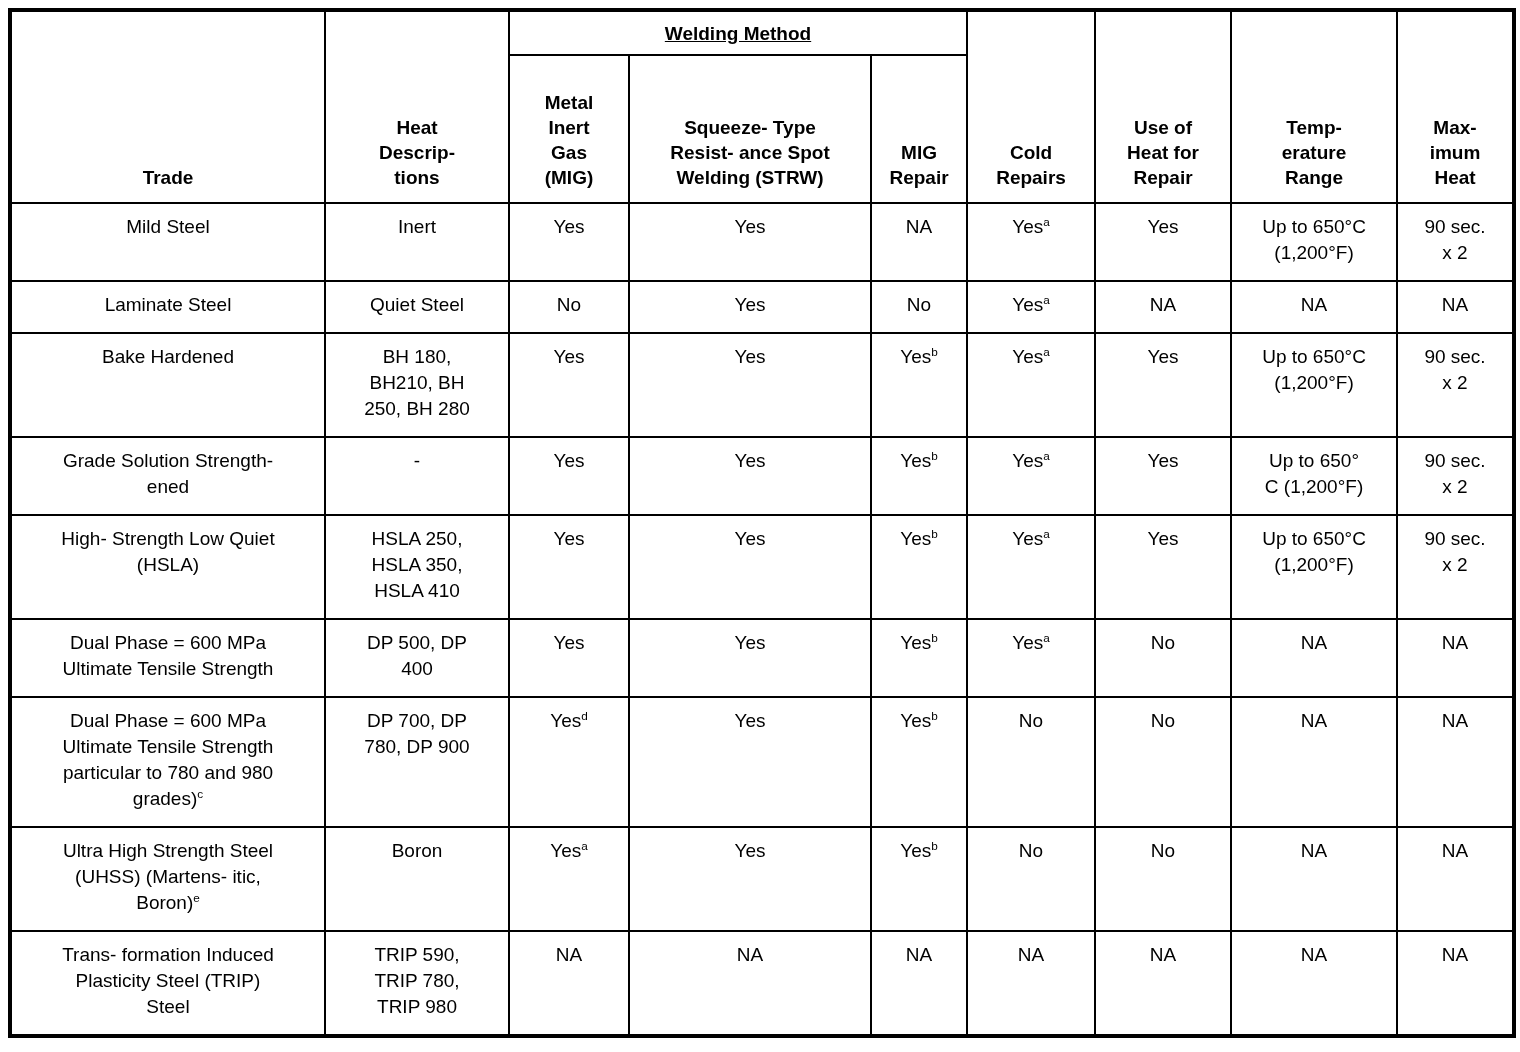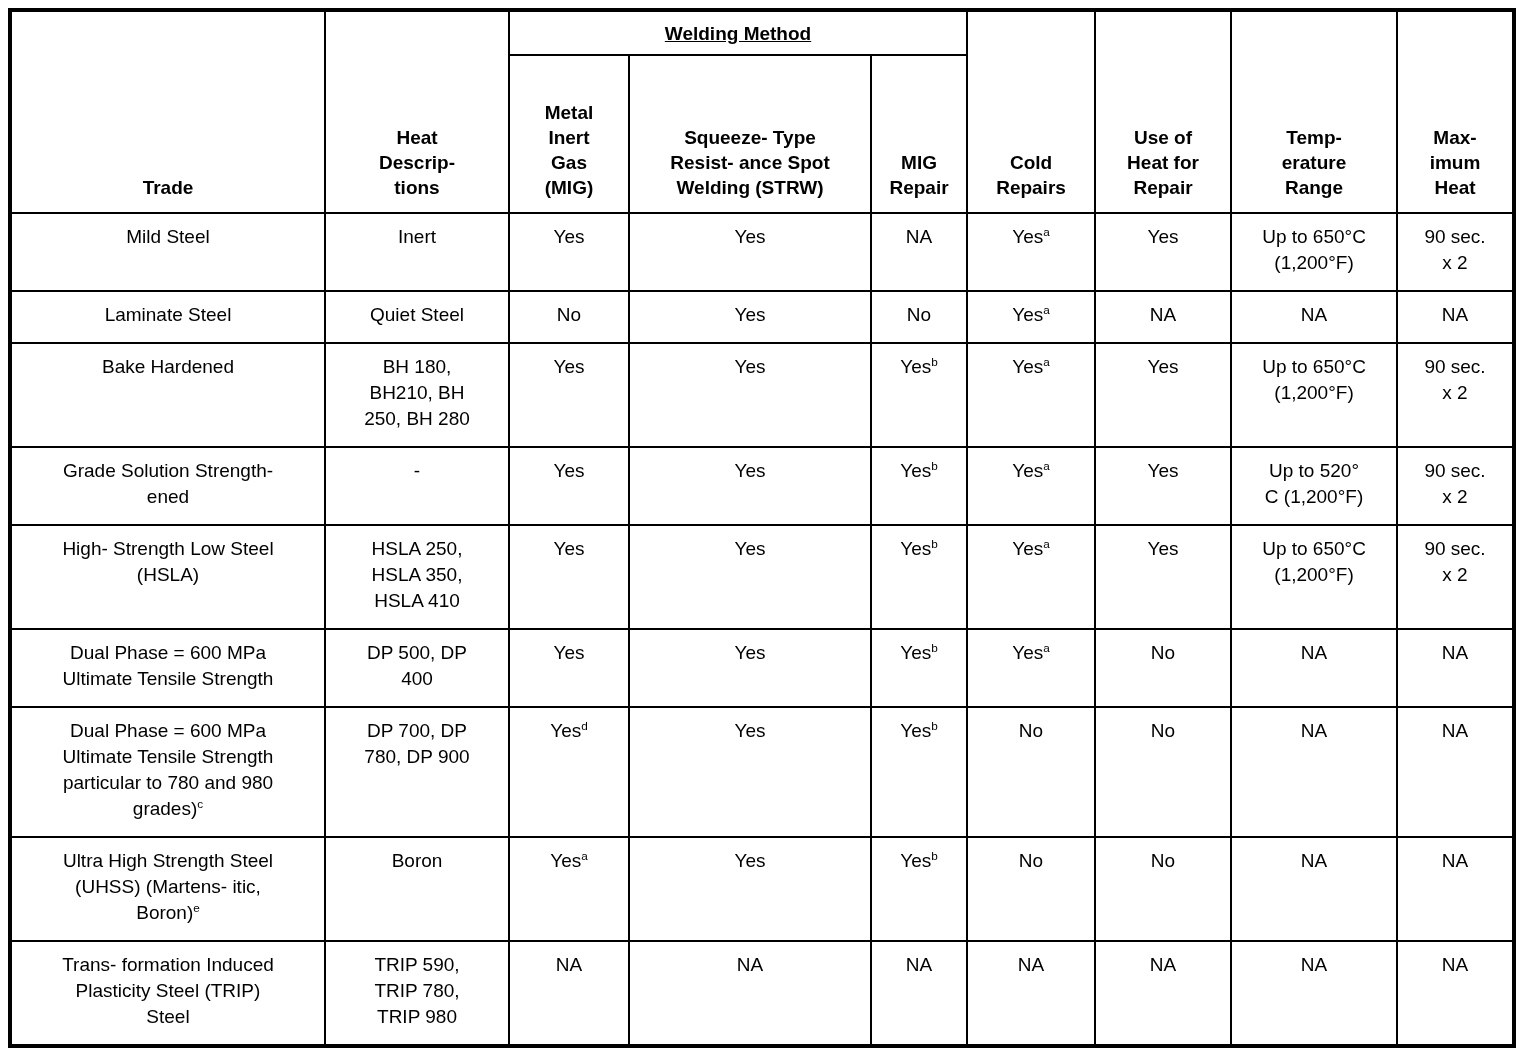--- a/index.html
+++ b/index.html
@@ -25,21 +25,21 @@
     border: 2px solid #000;
     text-align: center;
     white-space: pre-line;
     font-size: 19px;
     overflow: hidden;
   }
   table.doc-table th {
     font-weight: bold;
     vertical-align: bottom;
     line-height: 25px;
-    padding: 14px 5px 12px 5px;
+    padding: 4px 5px 12px 5px;
   }
   table.doc-table th.group-th {
     vertical-align: middle;
     height: 30px;
     padding: 6px 5px;
     text-decoration: underline;
   }
   table.doc-table th.sub-th {
     vertical-align: bottom;
   }
@@ -155,27 +155,27 @@
       </tr>
       <tr>
         <td>Grade Solution Strength-
 ened</td>
         <td>-</td>
         <td>Yes</td>
         <td>Yes</td>
         <td>Yes<sup>b</sup></td>
         <td>Yes<sup>a</sup></td>
         <td>Yes</td>
-        <td>Up to 520°
+        <td>Up to 650°
 C (1,200°F)</td>
         <td>90 sec.
 x 2</td>
       </tr>
       <tr>
-        <td>High- Strength Low Steel
+        <td>High- Strength Low Quiet
 (HSLA)</td>
         <td>HSLA 250,
 HSLA 350,
 HSLA 410</td>
         <td>Yes</td>
         <td>Yes</td>
         <td>Yes<sup>b</sup></td>
         <td>Yes<sup>a</sup></td>
         <td>Yes</td>
         <td>Up to 650°C

